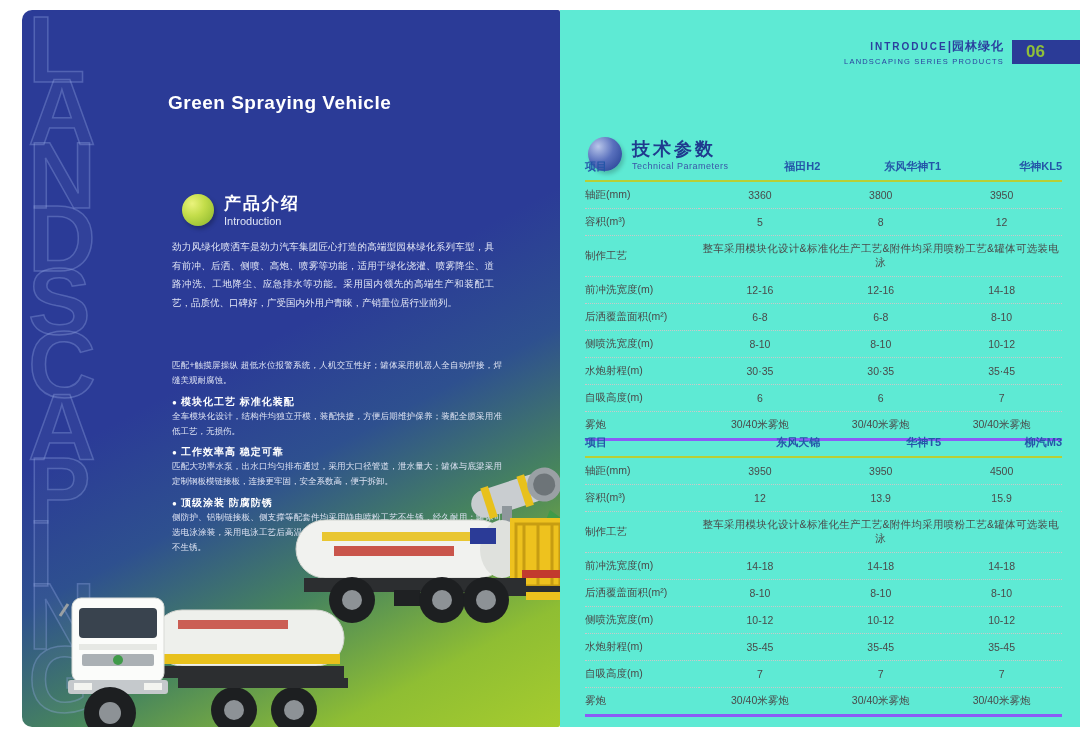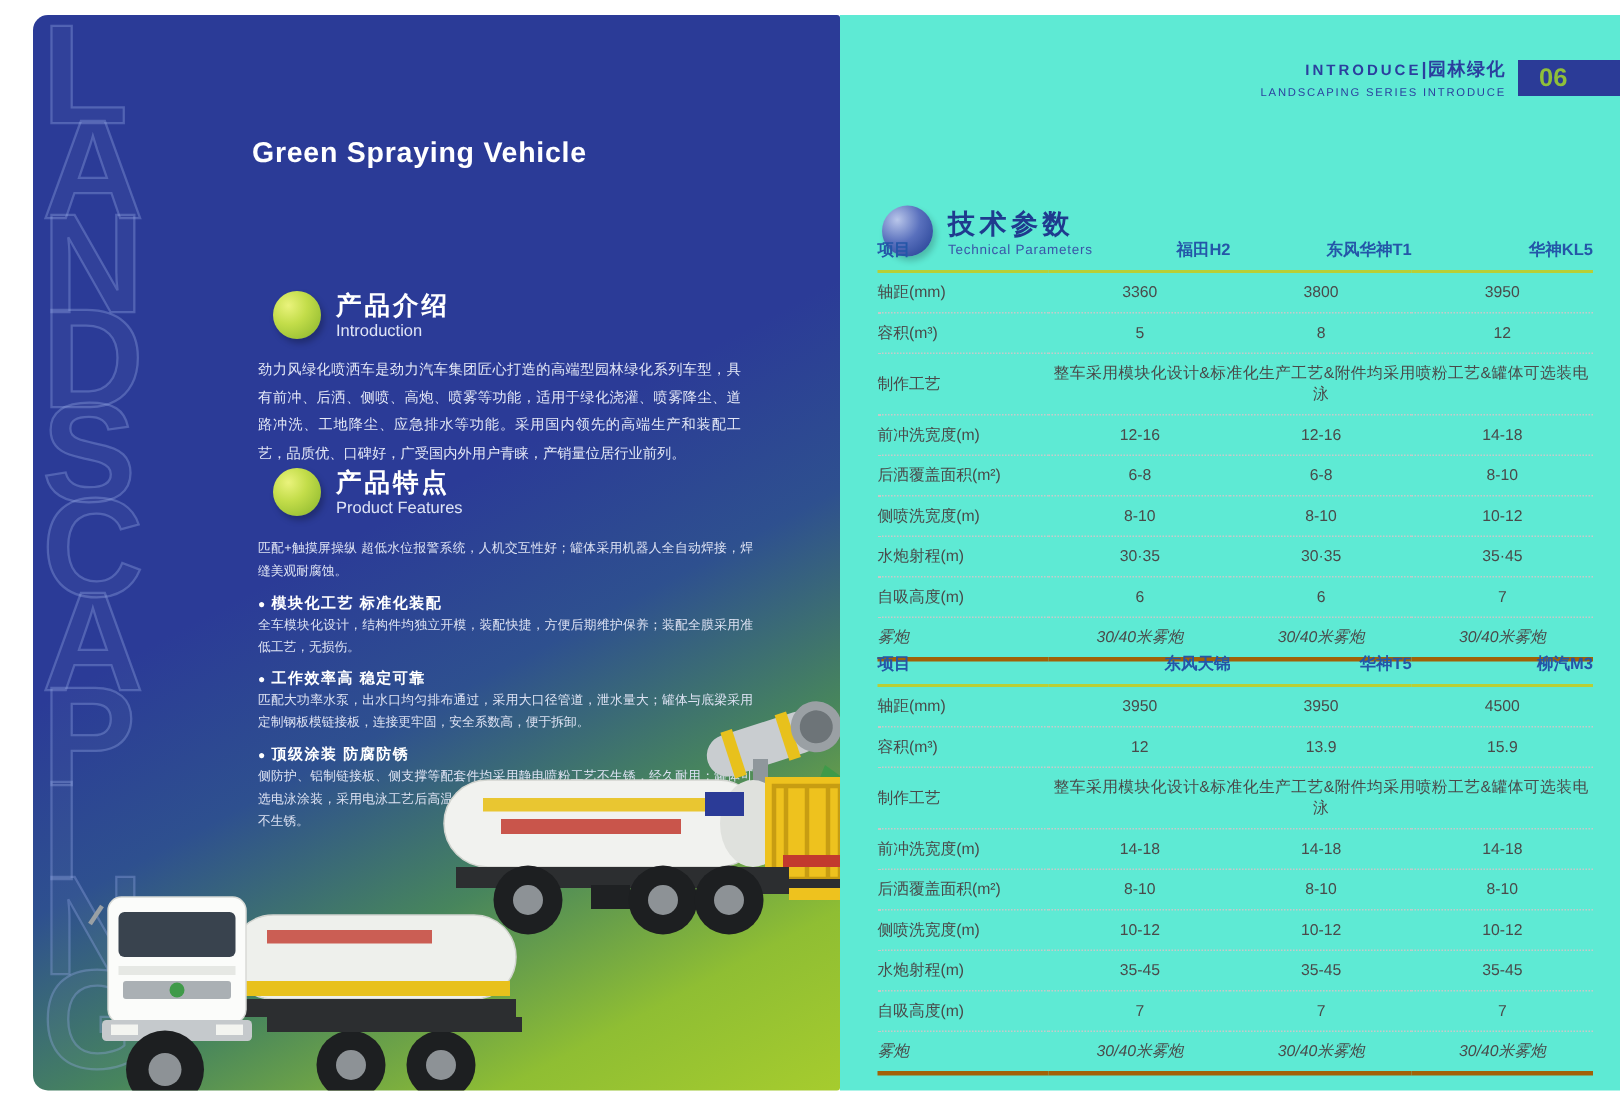--- a/index.html
+++ b/index.html
@@ -78,21 +78,21 @@
     font-size:11px;font-weight:bold;color:#2456a8;text-align:right;
     padding:7px 0 6px 0;border-bottom:2px solid #b8cf35;
   }
   table.param th.lbl{text-align:left;width:24%;}
   table.param td{
     font-size:10.5px;color:#4a4a4a;text-align:center;
     padding:6px 0;border-bottom:1px dotted #c9c9c9;
   }
   table.param td.lbl{text-align:left;}
   table.param td.span{text-align:center;letter-spacing:0.3px;}
-  table.param tr:last-child td{border-bottom:3px solid #a16207;font-style:italic;}
+  table.param tr:last-child td{border-bottom:3px solid #8b5cf6;}
 </style>
 </head>
 <body>
 
 <div class="left-panel">
 
   <div class="watermark">
       <span>L</span>
       <span>A</span>
       <span>N</span>
@@ -115,27 +115,20 @@
   <div class="sec-head intro-head">
     <div class="sec-circle"></div>
     <div class="sec-txt">
       <div class="sec-zh">产品介绍</div>
       <div class="sec-en">Introduction</div>
     </div>
   </div>
 
   <div class="intro-body">劲力风绿化喷洒车是劲力汽车集团匠心打造的高端型园林绿化系列车型，具有前冲、后洒、侧喷、高炮、喷雾等功能，适用于绿化浇灌、喷雾降尘、道路冲洗、工地降尘、应急排水等功能。采用国内领先的高端生产和装配工艺，品质优、口碑好，广受国内外用户青睐，产销量位居行业前列。</div>
 
-  <div class="sec-head feat-head">
-    <div class="sec-circle"></div>
-    <div class="sec-txt">
-      <div class="sec-zh">产品特点</div>
-      <div class="sec-en">Product Features</div>
-    </div>
-  </div>
 
   <div class="feature-list">
       <div class="feat-desc">匹配+触摸屏操纵 超低水位报警系统，人机交互性好；罐体采用机器人全自动焊接，焊缝美观耐腐蚀。</div>
       <div class="feat-title">模块化工艺 标准化装配</div>
       <div class="feat-desc">全车模块化设计，结构件均独立开模，装配快捷，方便后期维护保养；装配全膜采用准低工艺，无损伤。</div>
       <div class="feat-title">工作效率高 稳定可靠</div>
       <div class="feat-desc">匹配大功率水泵，出水口均匀排布通过，采用大口径管道，泄水量大；罐体与底梁采用定制钢板模链接板，连接更牢固，安全系数高，便于拆卸。</div>
       <div class="feat-title">顶级涂装 防腐防锈</div>
       <div class="feat-desc">侧防护、铝制链接板、侧支撑等配套件均采用静电喷粉工艺不生锈，经久耐用；罐体可选电泳涂装，采用电泳工艺后高温烘烤，涂膜厚度均匀，附着力强，涂膜流平好，十年不生锈。</div>
     </div>
@@ -204,21 +197,21 @@
   </svg>
 </div>
 
 <div class="right-panel">
 
   <div class="hdr">
     <div class="hdr-text">
       <div class="hdr-line1">
         <span class="en">INTRODUCE</span><span>|园林绿化</span>
       </div>
-      <div class="hdr-line2">LANDSCAPING SERIES INTRODUCE</div>
+      <div class="hdr-line2">LANDSCAPING SERIES PRODUCTS</div>
     </div>
     <div class="hdr-badge">06</div>
   </div>
 
   <div class="tech-head">
     <div class="tech-circle"></div>
     <div class="sec-txt">
       <div class="tech-zh">技术参数</div>
       <div class="tech-en">Technical Parameters</div>
     </div>

